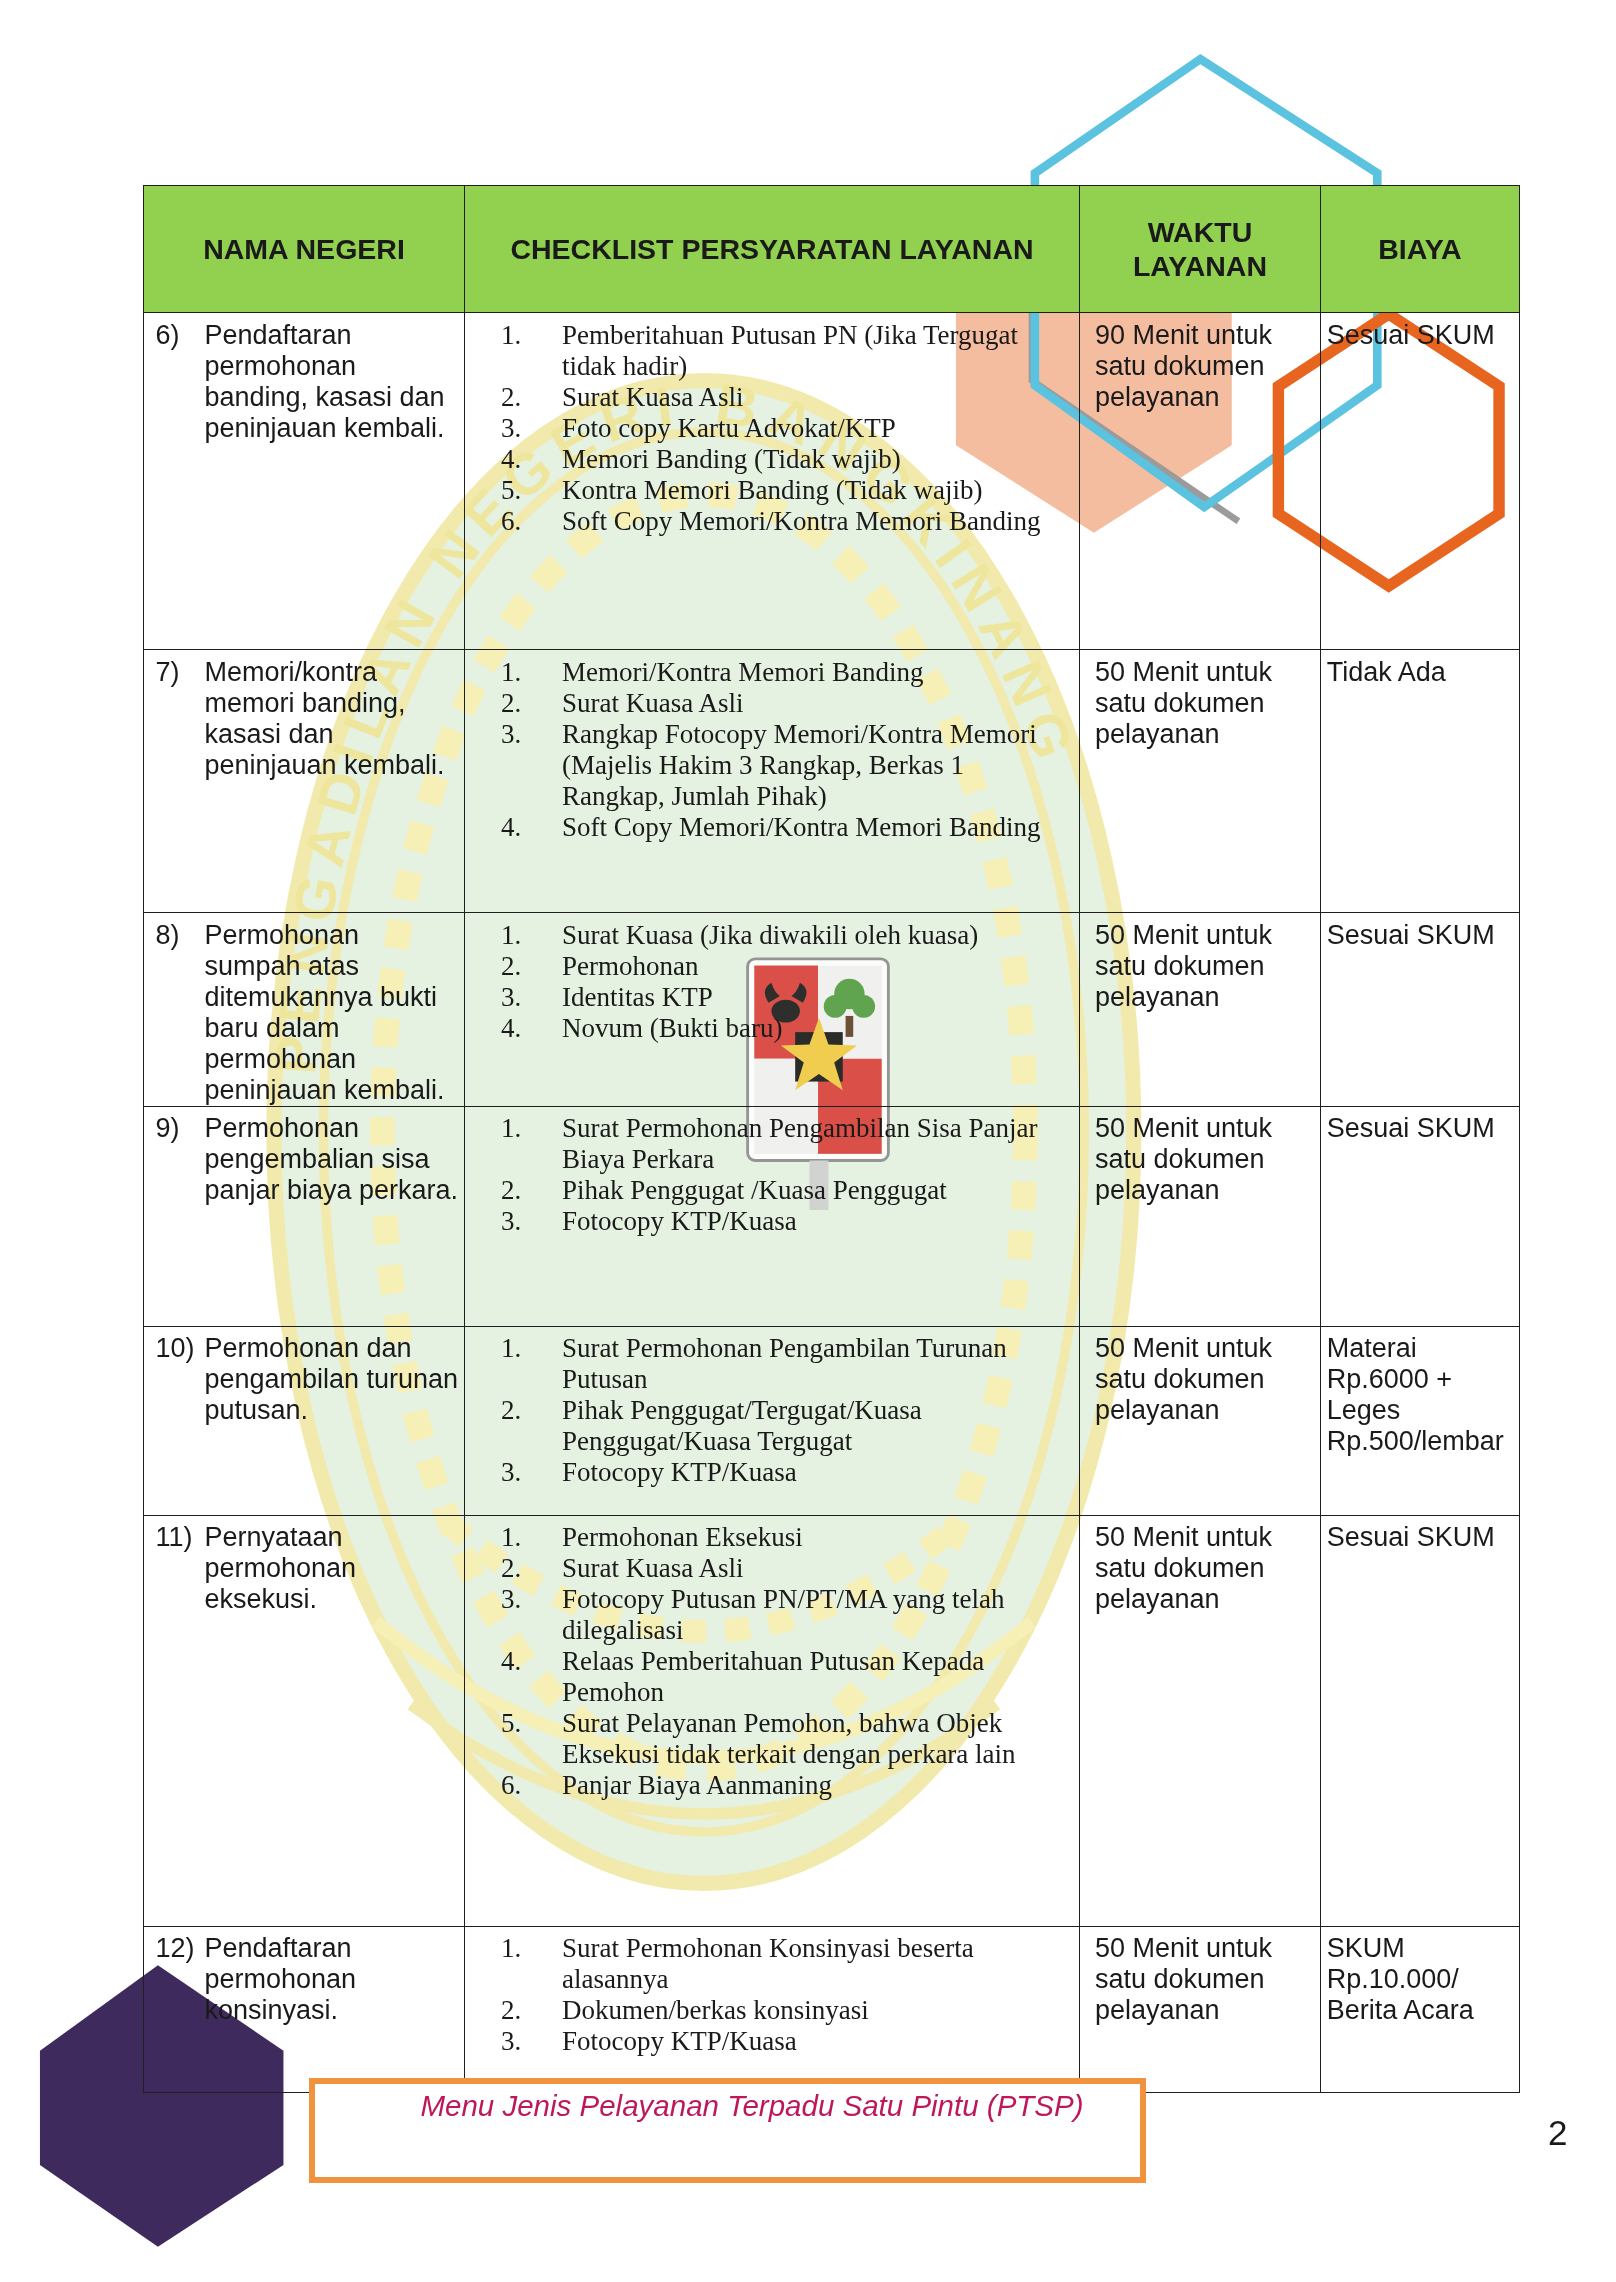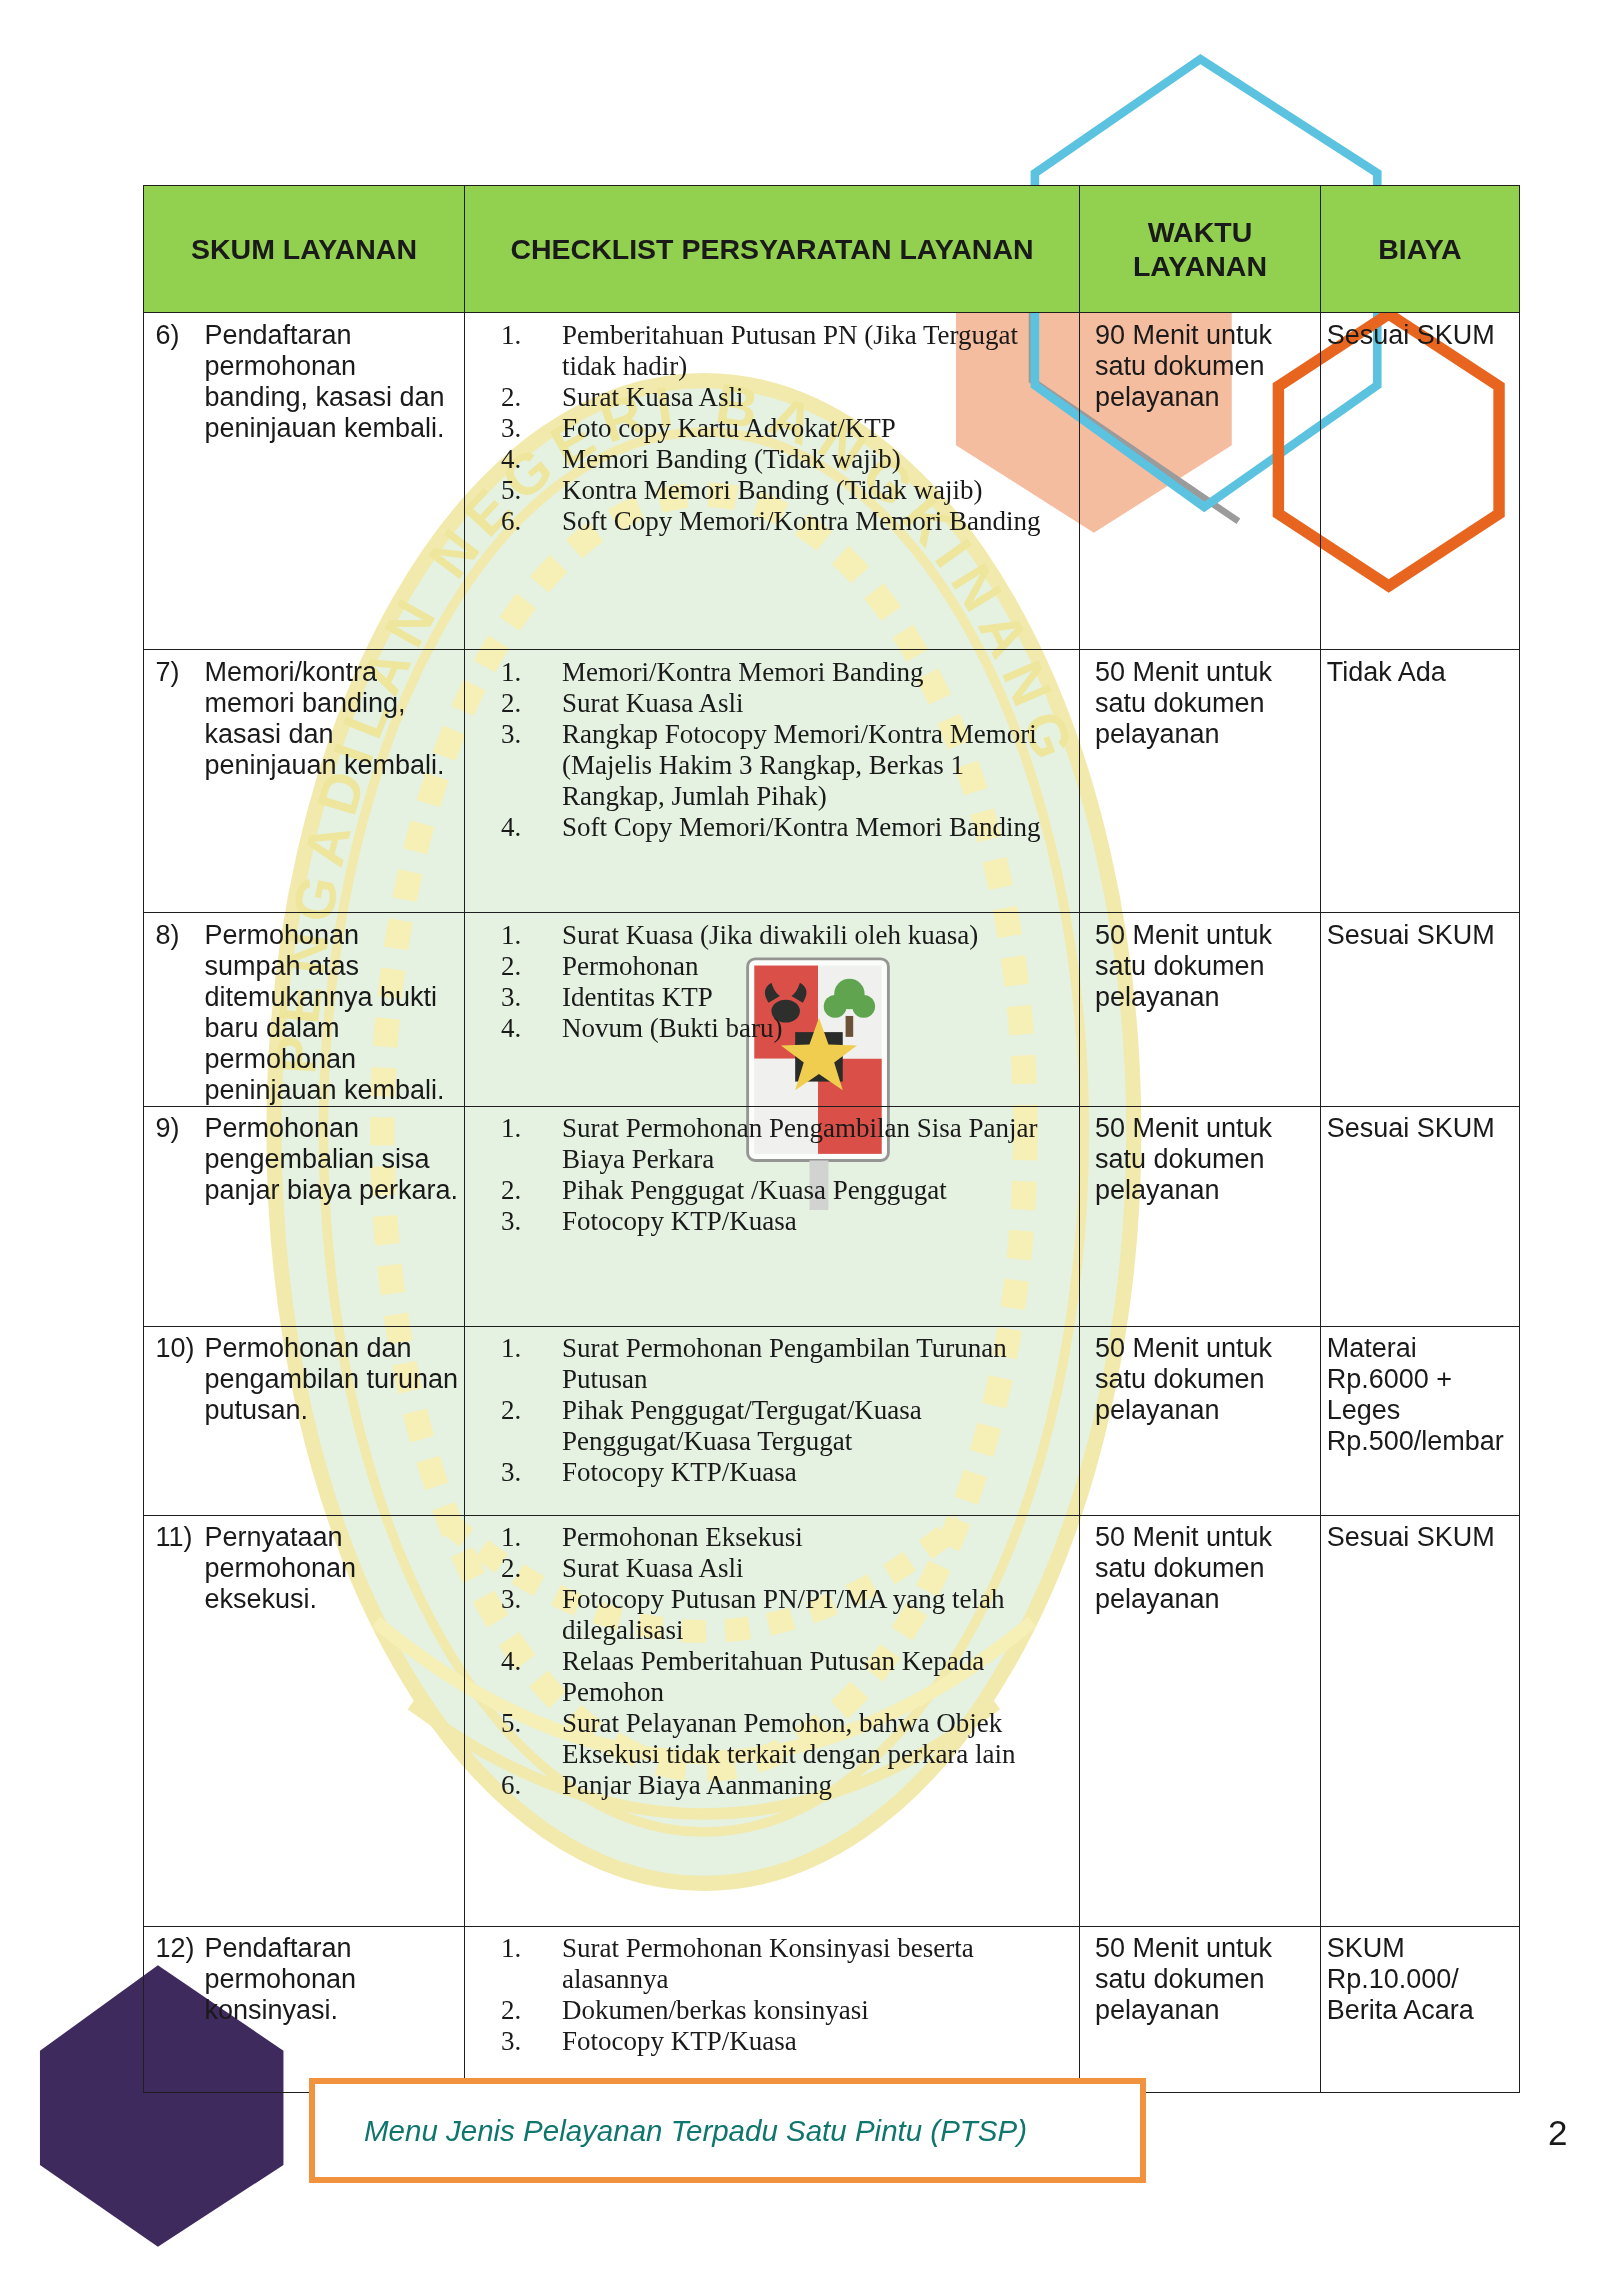--- a/index.html
+++ b/index.html
@@ -31,22 +31,22 @@
   .nm{flex:1;}
   ol.ck{margin:0;padding:6.7px 9.5px 0 36px;list-style:none;counter-reset:ck;font-family:Liberation Serif, serif;}
   ol.ck li{position:relative;padding-left:61px;counter-increment:ck;}
   ol.ck li::before{content:counter(ck) ".";position:absolute;left:0;}
   .waktu{padding:6.7px 7.6px 0 15px;}
   .biaya{padding:6.7px 5.7px 0 5.7px;text-align:left;}
   
   .footer-box{
     position:absolute;left:309px;top:2078px;width:837px;height:105px;z-index:2;
     border:6.7px solid #F0923E;background:#fff;box-sizing:border-box;
-    display:flex;flex-direction:column;justify-content:center;
-    padding-left:49px;font-style:italic;font-size:29.5px;line-height:43px;color:#0f766e;
+    display:flex;flex-direction:row;justify-content:center;
+    padding-left:49px;font-style:italic;font-size:29.5px;line-height:43px;color:#be185d;
   }
   .page-number{position:absolute;left:1548px;top:2113px;z-index:2;font-size:35px;}
 </style>
 </head>
 <body>
 
 <svg id="decor" width="1617" height="2283" viewBox="0 0 1700 2400">
 
   <g opacity="0.5">
     <ellipse cx="740" cy="1190" rx="452" ry="790" fill="#CDE4C4" stroke="#E6D75C" stroke-width="16"></ellipse>
@@ -92,21 +92,21 @@
 
 <table class="ptsp">
   <colgroup>
     <col style="width:321px">
       <col style="width:615px">
       <col style="width:241px">
       <col style="width:199px">
   </colgroup>
   <tbody>
       <tr class="hd">
-    <th>SKUM LAYANAN</th>
+    <th>NAMA NEGERI</th>
     <th>CHECKLIST PERSYARATAN LAYANAN</th>
     <th>WAKTU LAYANAN</th>
     <th>BIAYA</th>
   </tr>
 
   <tr class="r6">
     <td>
       <div class="nama">
             <span class="no">6)</span>
             <div class="nm">Pendaftaran permohonan banding, kasasi dan peninjauan kembali.</div>

